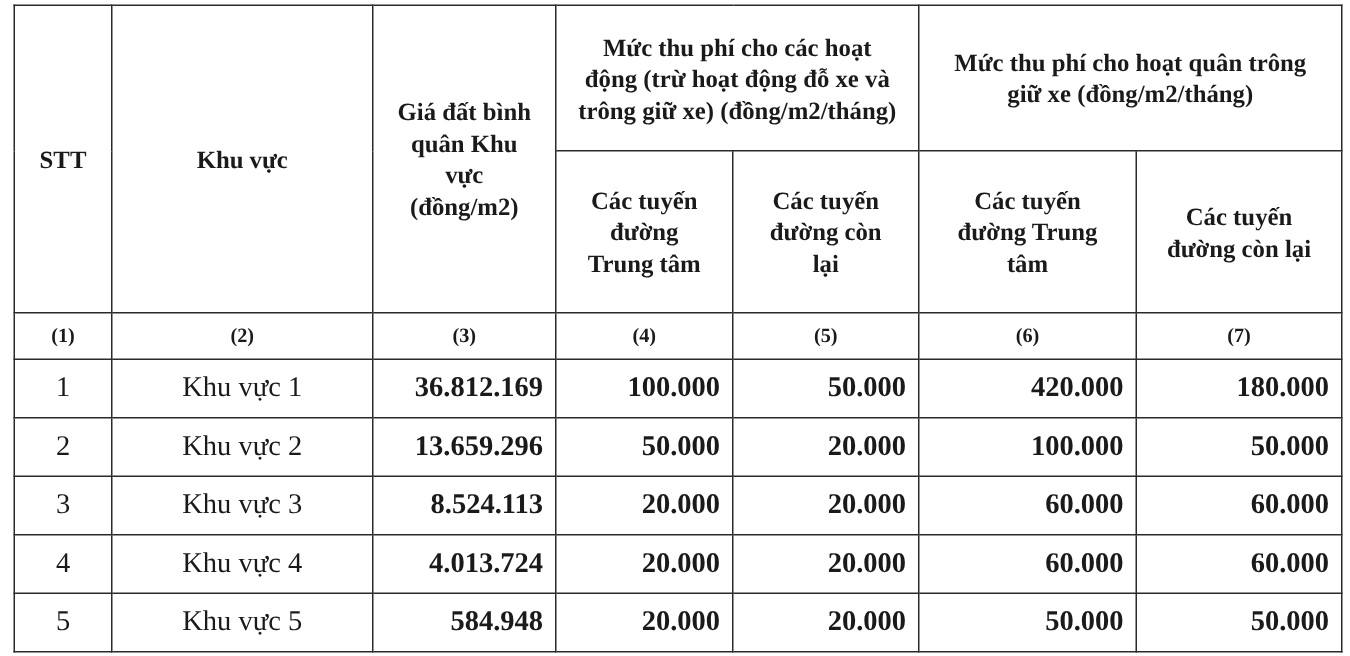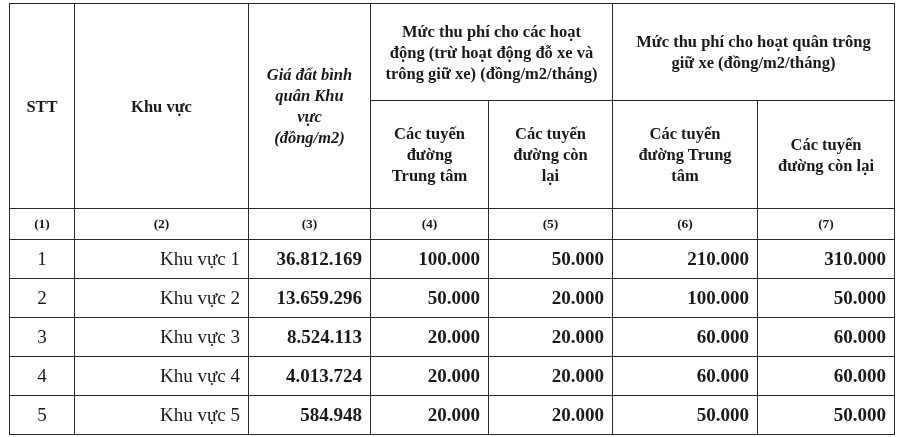--- a/index.html
+++ b/index.html
@@ -33,21 +33,21 @@
       font-size: 13.5px;
       text-align: center;
       vertical-align: middle;
     }
     tr.data td {
       height: 39px;
       font-size: 19px;
       vertical-align: middle;
     }
     td.stt { text-align: center; }
-    td.area { text-align: right; padding-left: 10px; font-size: 24px; }
+    td.area { text-align: center; padding-left: 10px; font-size: 24px; }
     td.area .num { font-size: 19px; }
     td.num-cell { text-align: right; padding-right: 10px; font-weight: bold; }
   </style>
 </head>
 <body>
 
 <div class="doc">
   <table class="fee-table">
     <colgroup>
       <col style="width:65px">
@@ -55,21 +55,21 @@
       <col style="width:122px">
       <col style="width:118px">
       <col style="width:124px">
       <col style="width:145px">
       <col style="width:137px">
     </colgroup>
     <thead>
       <tr class="h1">
         <th rowspan="2">STT</th>
         <th rowspan="2">Khu vực</th>
-        <th rowspan="2" style="padding:0 14px;font-style:italic;">Giá đất bình quân Khu vực (đồng/m2)</th>
+        <th rowspan="2" style="padding:0 14px;">Giá đất bình quân Khu vực (đồng/m2)</th>
         <th colspan="2" style="padding:0 14px;margin-left:28px;">Mức thu phí cho các hoạt động (trừ hoạt động đỗ xe và trông giữ xe) (đồng/m2/tháng)</th>
         <th colspan="2" style="padding:0 22px;">Mức thu phí cho hoạt quân trông giữ xe (đồng/m2/tháng)</th>
       </tr>
       <tr class="h2">
         <th style="padding:0 14px;">Các tuyến đường Trung tâm</th>
         <th style="padding:0 14px;">Các tuyến đường còn lại</th>
         <th style="padding:0 22px;">Các tuyến đường Trung tâm</th>
         <th>Các tuyến đường còn lại</th>
       </tr>
     </thead>
@@ -83,22 +83,22 @@
         <td>(6)</td>
         <td>(7)</td>
       </tr>
 
       <tr class="data">
         <td class="stt">1</td>
         <td class="area"><span>Khu vực</span> <span class="num">1</span></td>
         <td class="num-cell">36.812.169</td>
         <td class="num-cell">100.000</td>
         <td class="num-cell">50.000</td>
-        <td class="num-cell">210.000</td>
-        <td class="num-cell">310.000</td>
+        <td class="num-cell">420.000</td>
+        <td class="num-cell">180.000</td>
       </tr>
 
       <tr class="data">
         <td class="stt">2</td>
         <td class="area"><span>Khu vực</span> <span class="num">2</span></td>
         <td class="num-cell">13.659.296</td>
         <td class="num-cell">50.000</td>
         <td class="num-cell">20.000</td>
         <td class="num-cell">100.000</td>
         <td class="num-cell">50.000</td>

